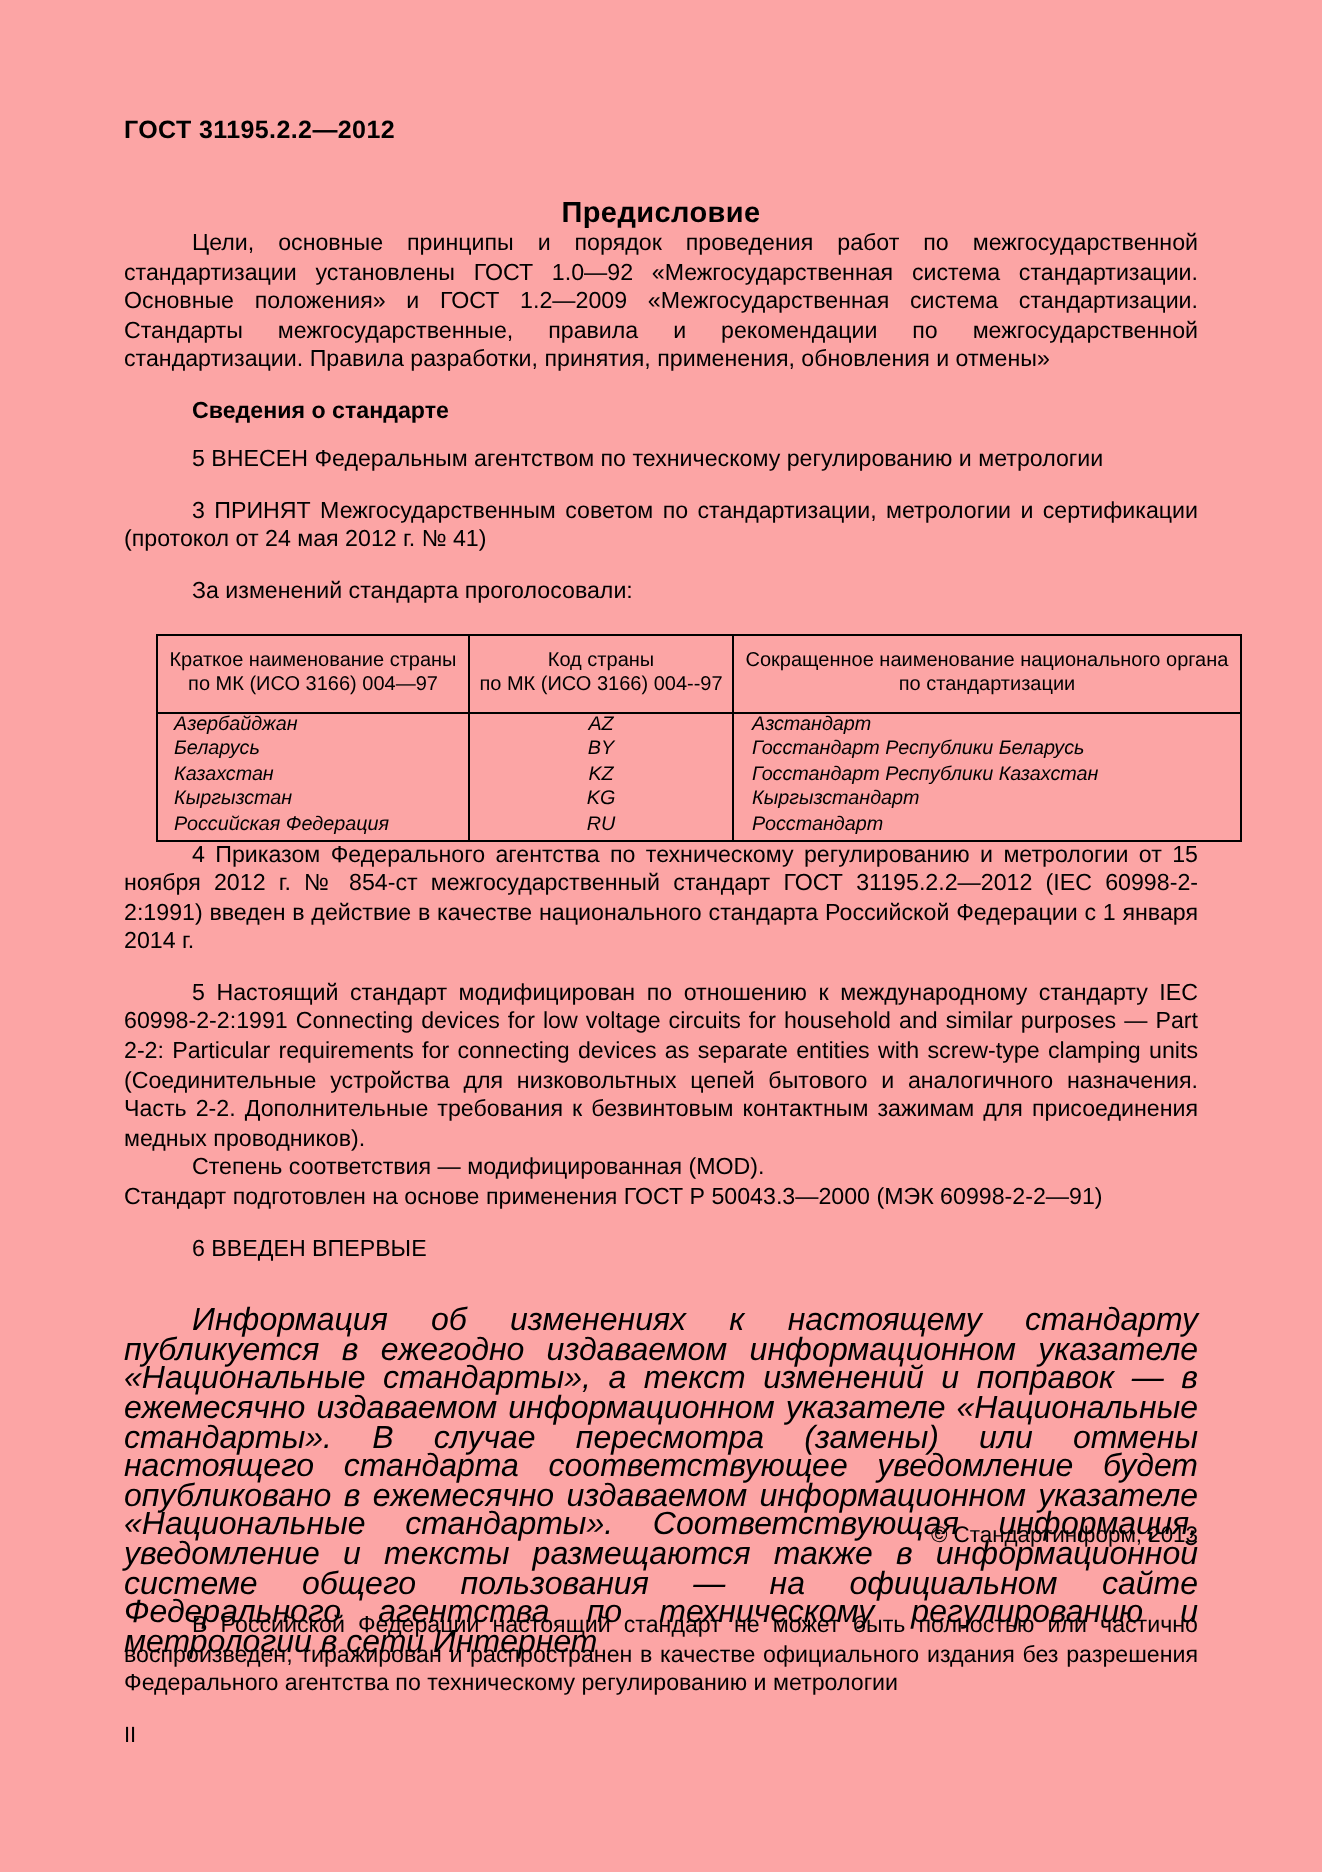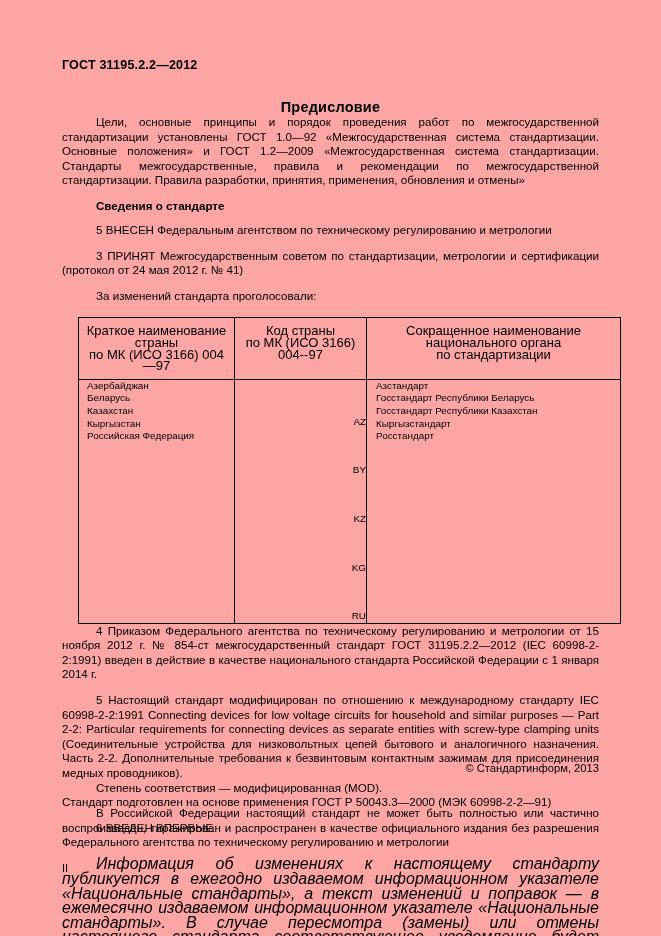--- a/index.html
+++ b/index.html
@@ -74,43 +74,44 @@
     margin-top: 14px;
     table-layout: fixed;
   }
   .vote-table td,
   .vote-table th {
     border: 1px solid #000000;
     padding: 0;
     vertical-align: top;
   }
   .vote-table thead th {
-    font-size: 13px;
+    font-size: 10px;
     font-weight: normal;
     line-height: 11.6px;
     text-align: center;
     padding: 7px 4px 7px 4px;
   }
   .vote-table thead th.col-country {
     text-align: center;
   }
   .col-country { width: 147px; }
   .col-code    { width: 123px; }
   .col-body    { width: 245px; }
 
   .cell-list {
     padding: 5px 0 5px 0;
+    font-style: italic;
   }
   .cell-list div {
     font-size: 9.9px;
     line-height: 12.6px;
     white-space: nowrap;
   }
   .cell-country div { padding-left: 8px; text-align: left; }
-  .cell-code div    { text-align: right; margin-top: 36px; }
+  .cell-code div    { text-align: center; }
   .cell-body div    { padding-left: 9px; text-align: left; }
 
   
   .notice {
     font-style: italic;
     font-size: 16px;
     line-height: 14.6px;
     text-align: justify;
     margin: 0;
     text-indent: 34px;

